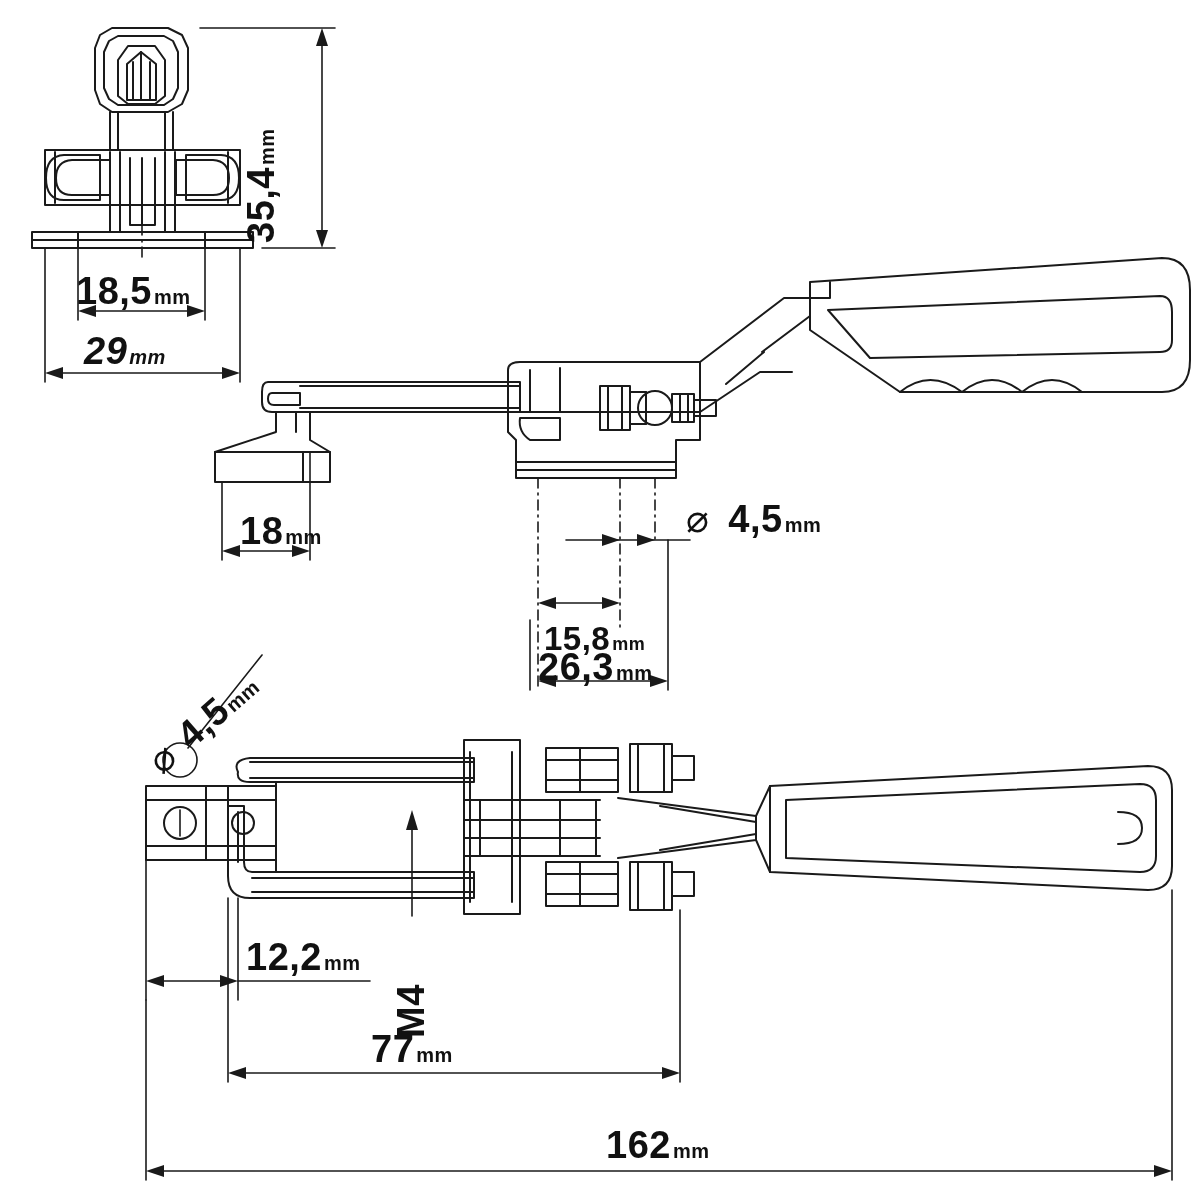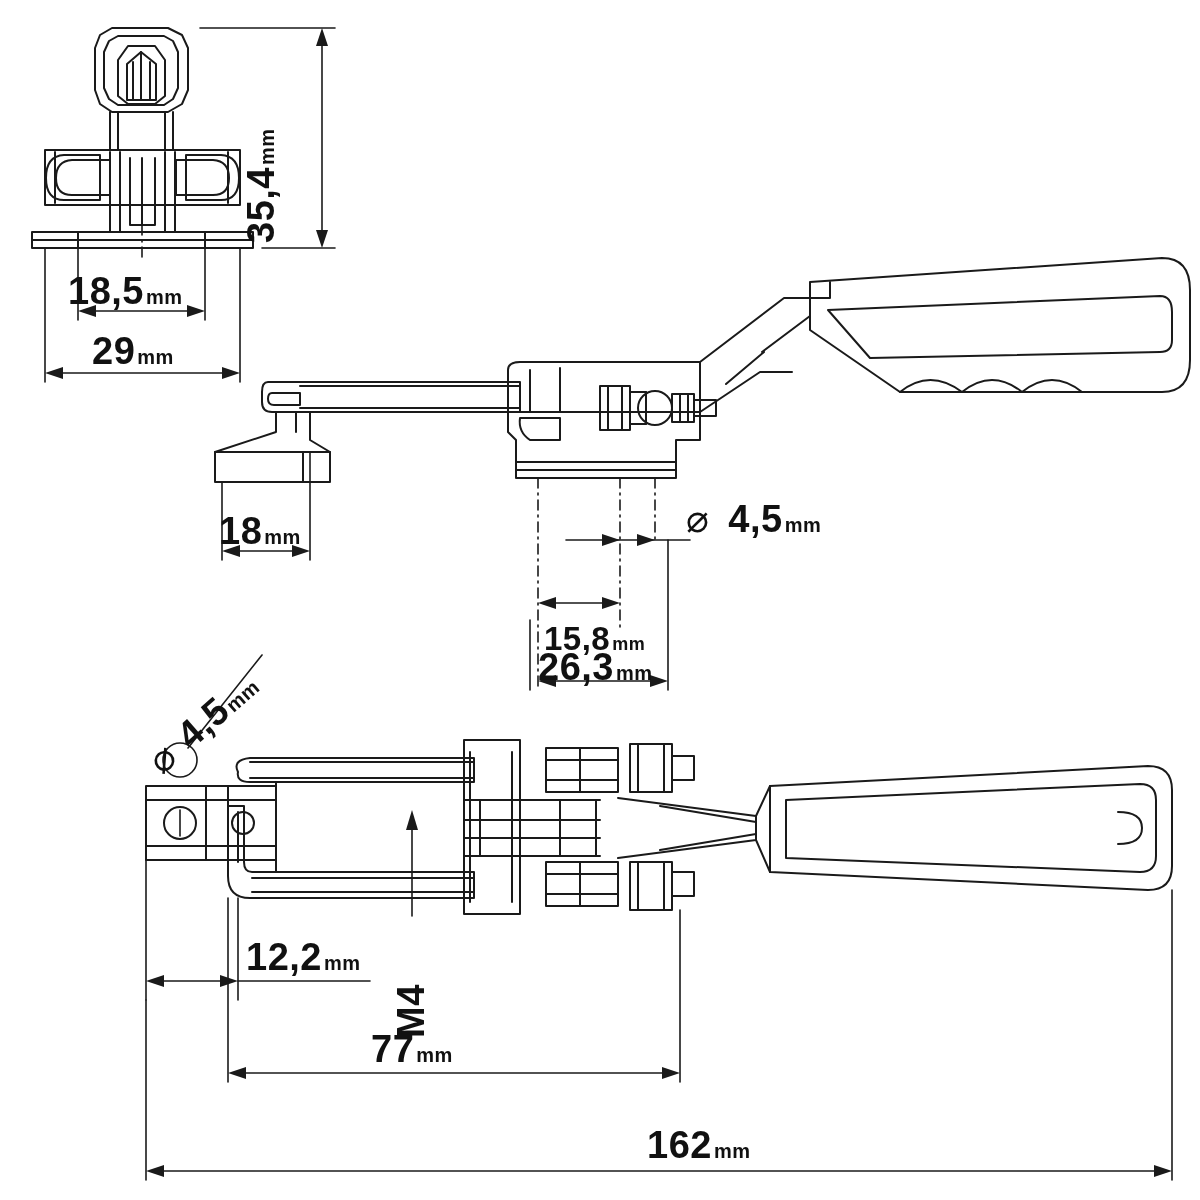--- a/index.html
+++ b/index.html
@@ -253,29 +253,29 @@
         <polygon points="1172,1171 1154,1165 1154,1177" fill="#1a1a1a" stroke="none"></polygon>
       </g>
 
     </g>
   </svg>
 
   <div class="dim rot-90" style="left:280px; top:205px;">
     <span class="val">35,4</span><span class="unit">mm</span>
   </div>
 
-  <div class="dim" style="left:68px; top:272px;">
+  <div class="dim" style="left:76px; top:272px;">
     <span class="val">18,5</span><span class="unit">mm</span>
   </div>
 
-  <div class="dim" style="left:92px; top:332px;">
+  <div class="dim" style="left:84px; top:332px;font-style:italic;">
     <span class="val">29</span><span class="unit">mm</span>
   </div>
 
-  <div class="dim" style="left:219px; top:512px;">
+  <div class="dim" style="left:240px; top:512px;">
     <span class="val">18</span><span class="unit">mm</span>
   </div>
 
   <div class="dim" style="left:686px; top:500px;">
     <span class="val" style="font-weight:normal;">⌀</span>
     <span class="val" style="margin-left:14px;">4,5</span><span class="unit">mm</span>
   </div>
 
   <div class="dim small" style="left:544px; top:582px;margin-top:40px;">
     <span class="val">15,8</span><span class="unit">mm</span>
@@ -295,17 +295,17 @@
   </div>
 
   <div class="dim rot-90" style="left:430px; top:1000px;">
     <span class="val">M4</span><span class="unit"></span>
   </div>
 
   <div class="dim" style="left:371px; top:1030px;">
     <span class="val">77</span><span class="unit">mm</span>
   </div>
 
-  <div class="dim" style="left:606px; top:1126px;margin-left:41px;">
+  <div class="dim" style="left:606px; top:1126px;">
     <span class="val">162</span><span class="unit">mm</span>
   </div>
 
 </div>
 
 </body></html>

